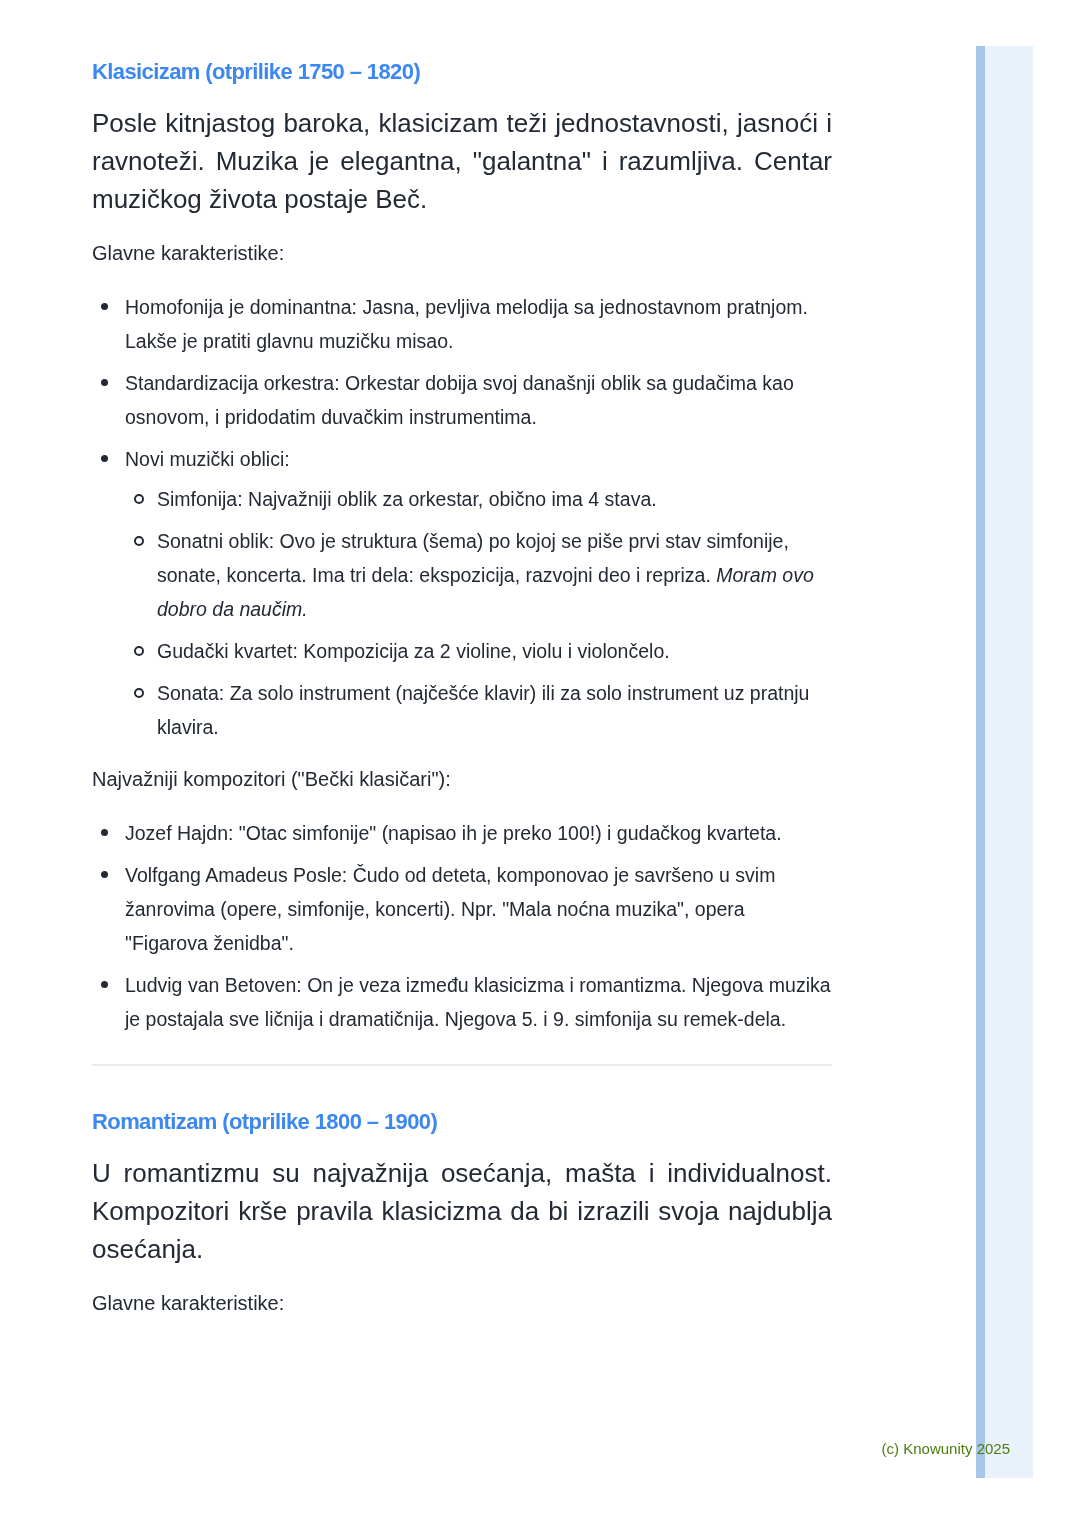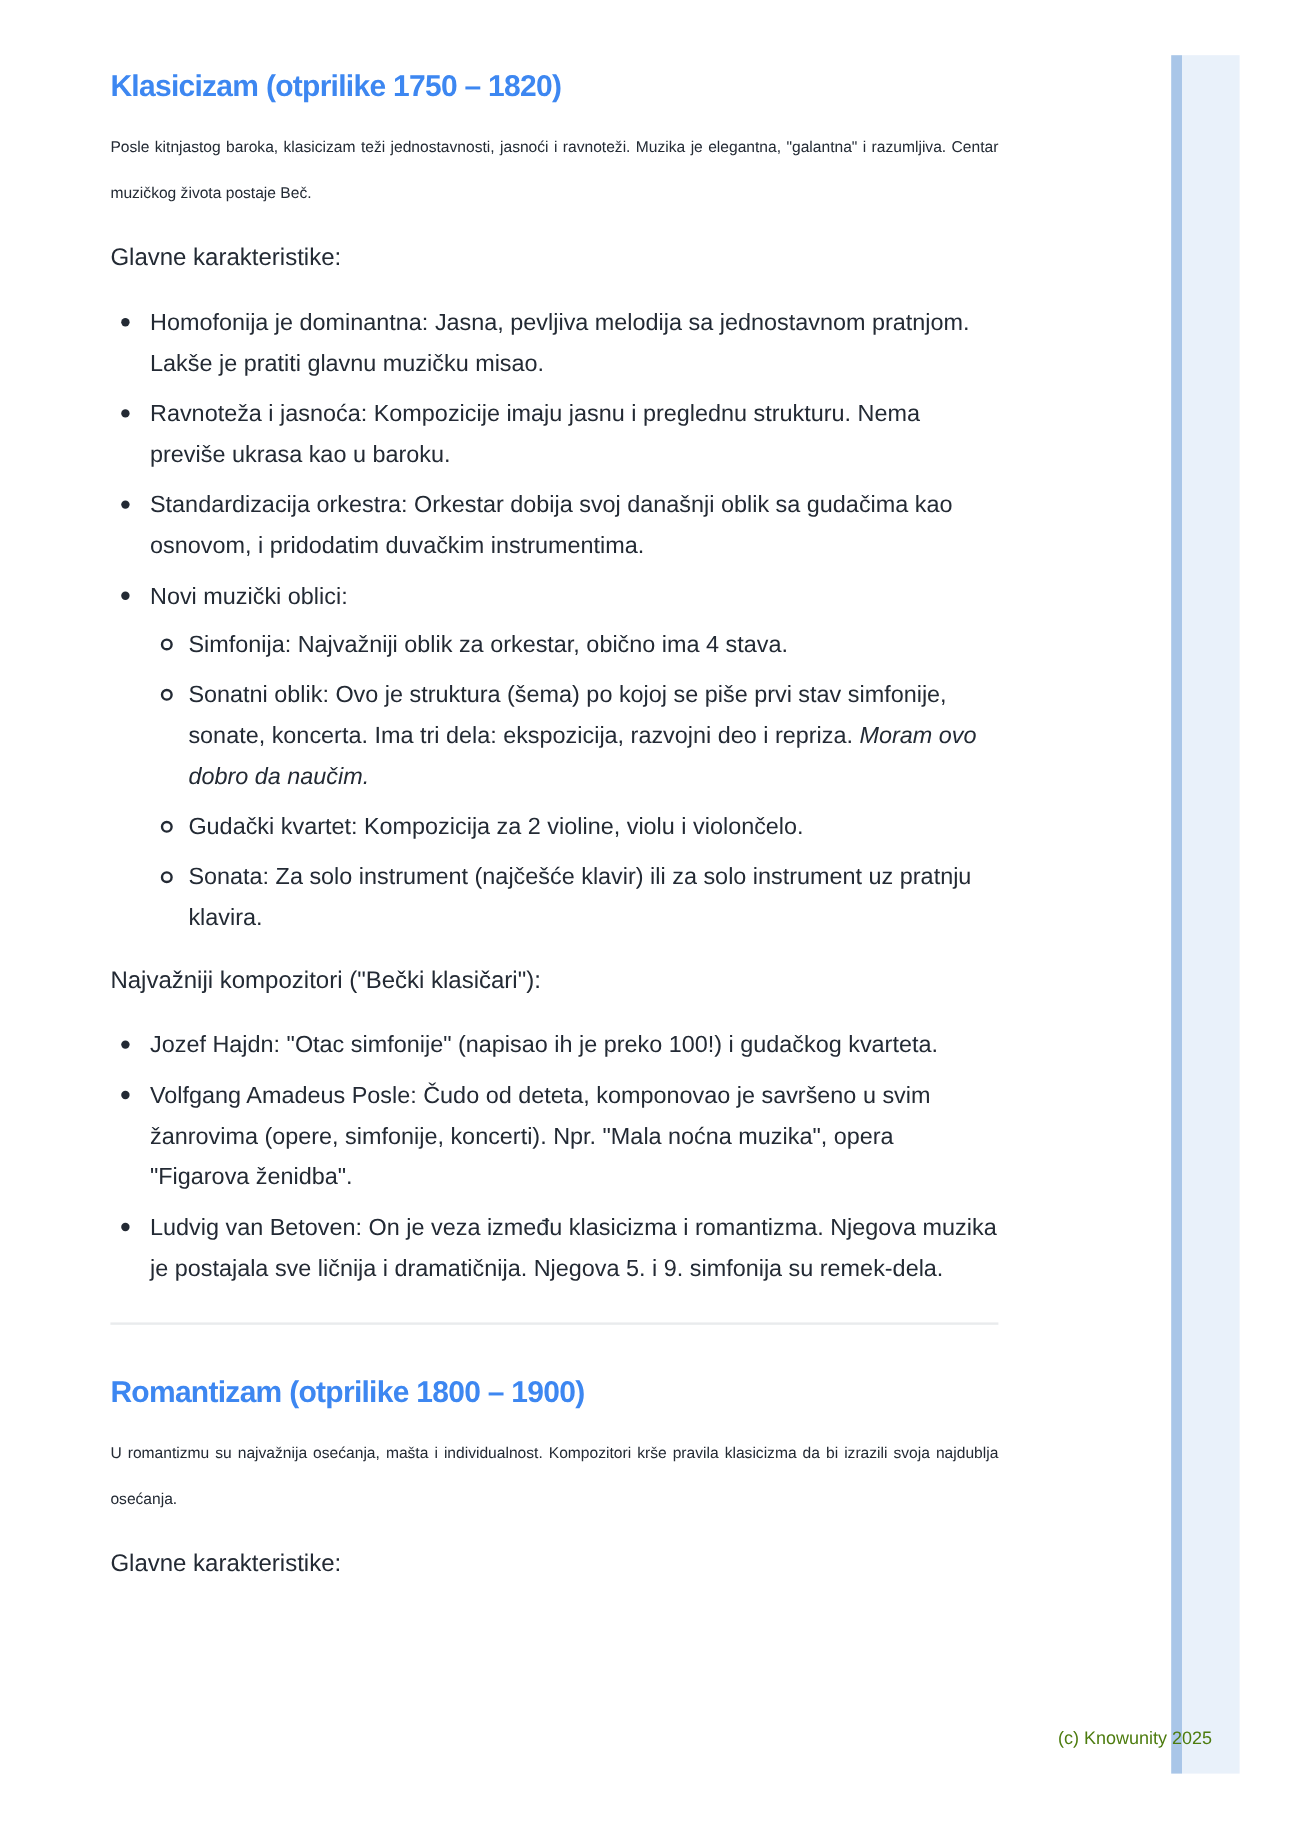--- a/index.html
+++ b/index.html
@@ -3,27 +3,27 @@
 <meta charset="utf-8">
 <style>
   html,body{margin:0;padding:0;}
   body{
     width:1080px;height:1528px;background:#ffffff;
     font-family:"Liberation Sans",sans-serif;color:#232a34;
     position:relative;overflow:hidden;
   }
   .content{position:absolute;left:92px;top:0;width:740px;}
   h1.sec{
-    color:#3d87f1;font-size:25px;line-height:40px;font-weight:700;
+    color:#3d87f1;font-size:22px;line-height:40px;font-weight:700;
     letter-spacing:-0.6px;margin:0;
   }
   #title1{margin-top:52px;}
   #title2{margin-top:36px;}
   p.intro{
-    font-size:13px;line-height:38px;text-align:justify;
+    font-size:26px;line-height:38px;text-align:justify;
     margin:12px 0 0;
   }
   h3.sub{font-size:20px;line-height:26px;font-weight:400;margin:22px 0 0;}
   ul{list-style:none;margin:24px 0 0;padding:0 0 0 33px;}
   ul.l2{margin:6px 0 0;padding:0 0 0 32px;}
   li{position:relative;font-size:19.5px;line-height:34px;margin:0 0 8px;}
   ul.l1 > li::before{
     content:"";position:absolute;left:-24px;top:13px;width:7px;height:7px;
     border-radius:50%;background:#232a34;
   }
@@ -55,23 +55,20 @@
 
     <h1 class="sec" id="title1">Klasicizam (otprilike 1750 – 1820)</h1>
 
     <p class="intro">Posle kitnjastog baroka, klasicizam teži jednostavnosti, jasnoći i ravnoteži. Muzika je elegantna, "galantna" i razumljiva. Centar muzičkog života postaje Beč.</p>
 
     <h3 class="sub">Glavne karakteristike:</h3>
 
     <ul class="l1">
       <li>
         <b class="lead">Homofonija je dominantna:</b><span> Jasna, pevljiva melodija sa jednostavnom pratnjom. Lakše je pratiti glavnu muzičku misao.</span>
-      </li>
-      <li>
-        <b class="lead">Ravnoteža i jasnoća:</b><span> Kompozicije imaju jasnu i preglednu strukturu. Nema previše ukrasa kao u baroku.</span>
       </li>
       <li>
         <b class="lead">Standardizacija orkestra:</b><span> Orkestar dobija svoj današnji oblik sa gudačima kao osnovom, i pridodatim duvačkim instrumentima.</span>
       </li>
       <li>
         <b class="lead">Novi muzički oblici:</b><span></span>
         <ul class="l2">
           <li>
             <b class="lead">Simfonija:</b><span> Najvažniji oblik za orkestar, obično ima 4 stava.</span>
           </li>

